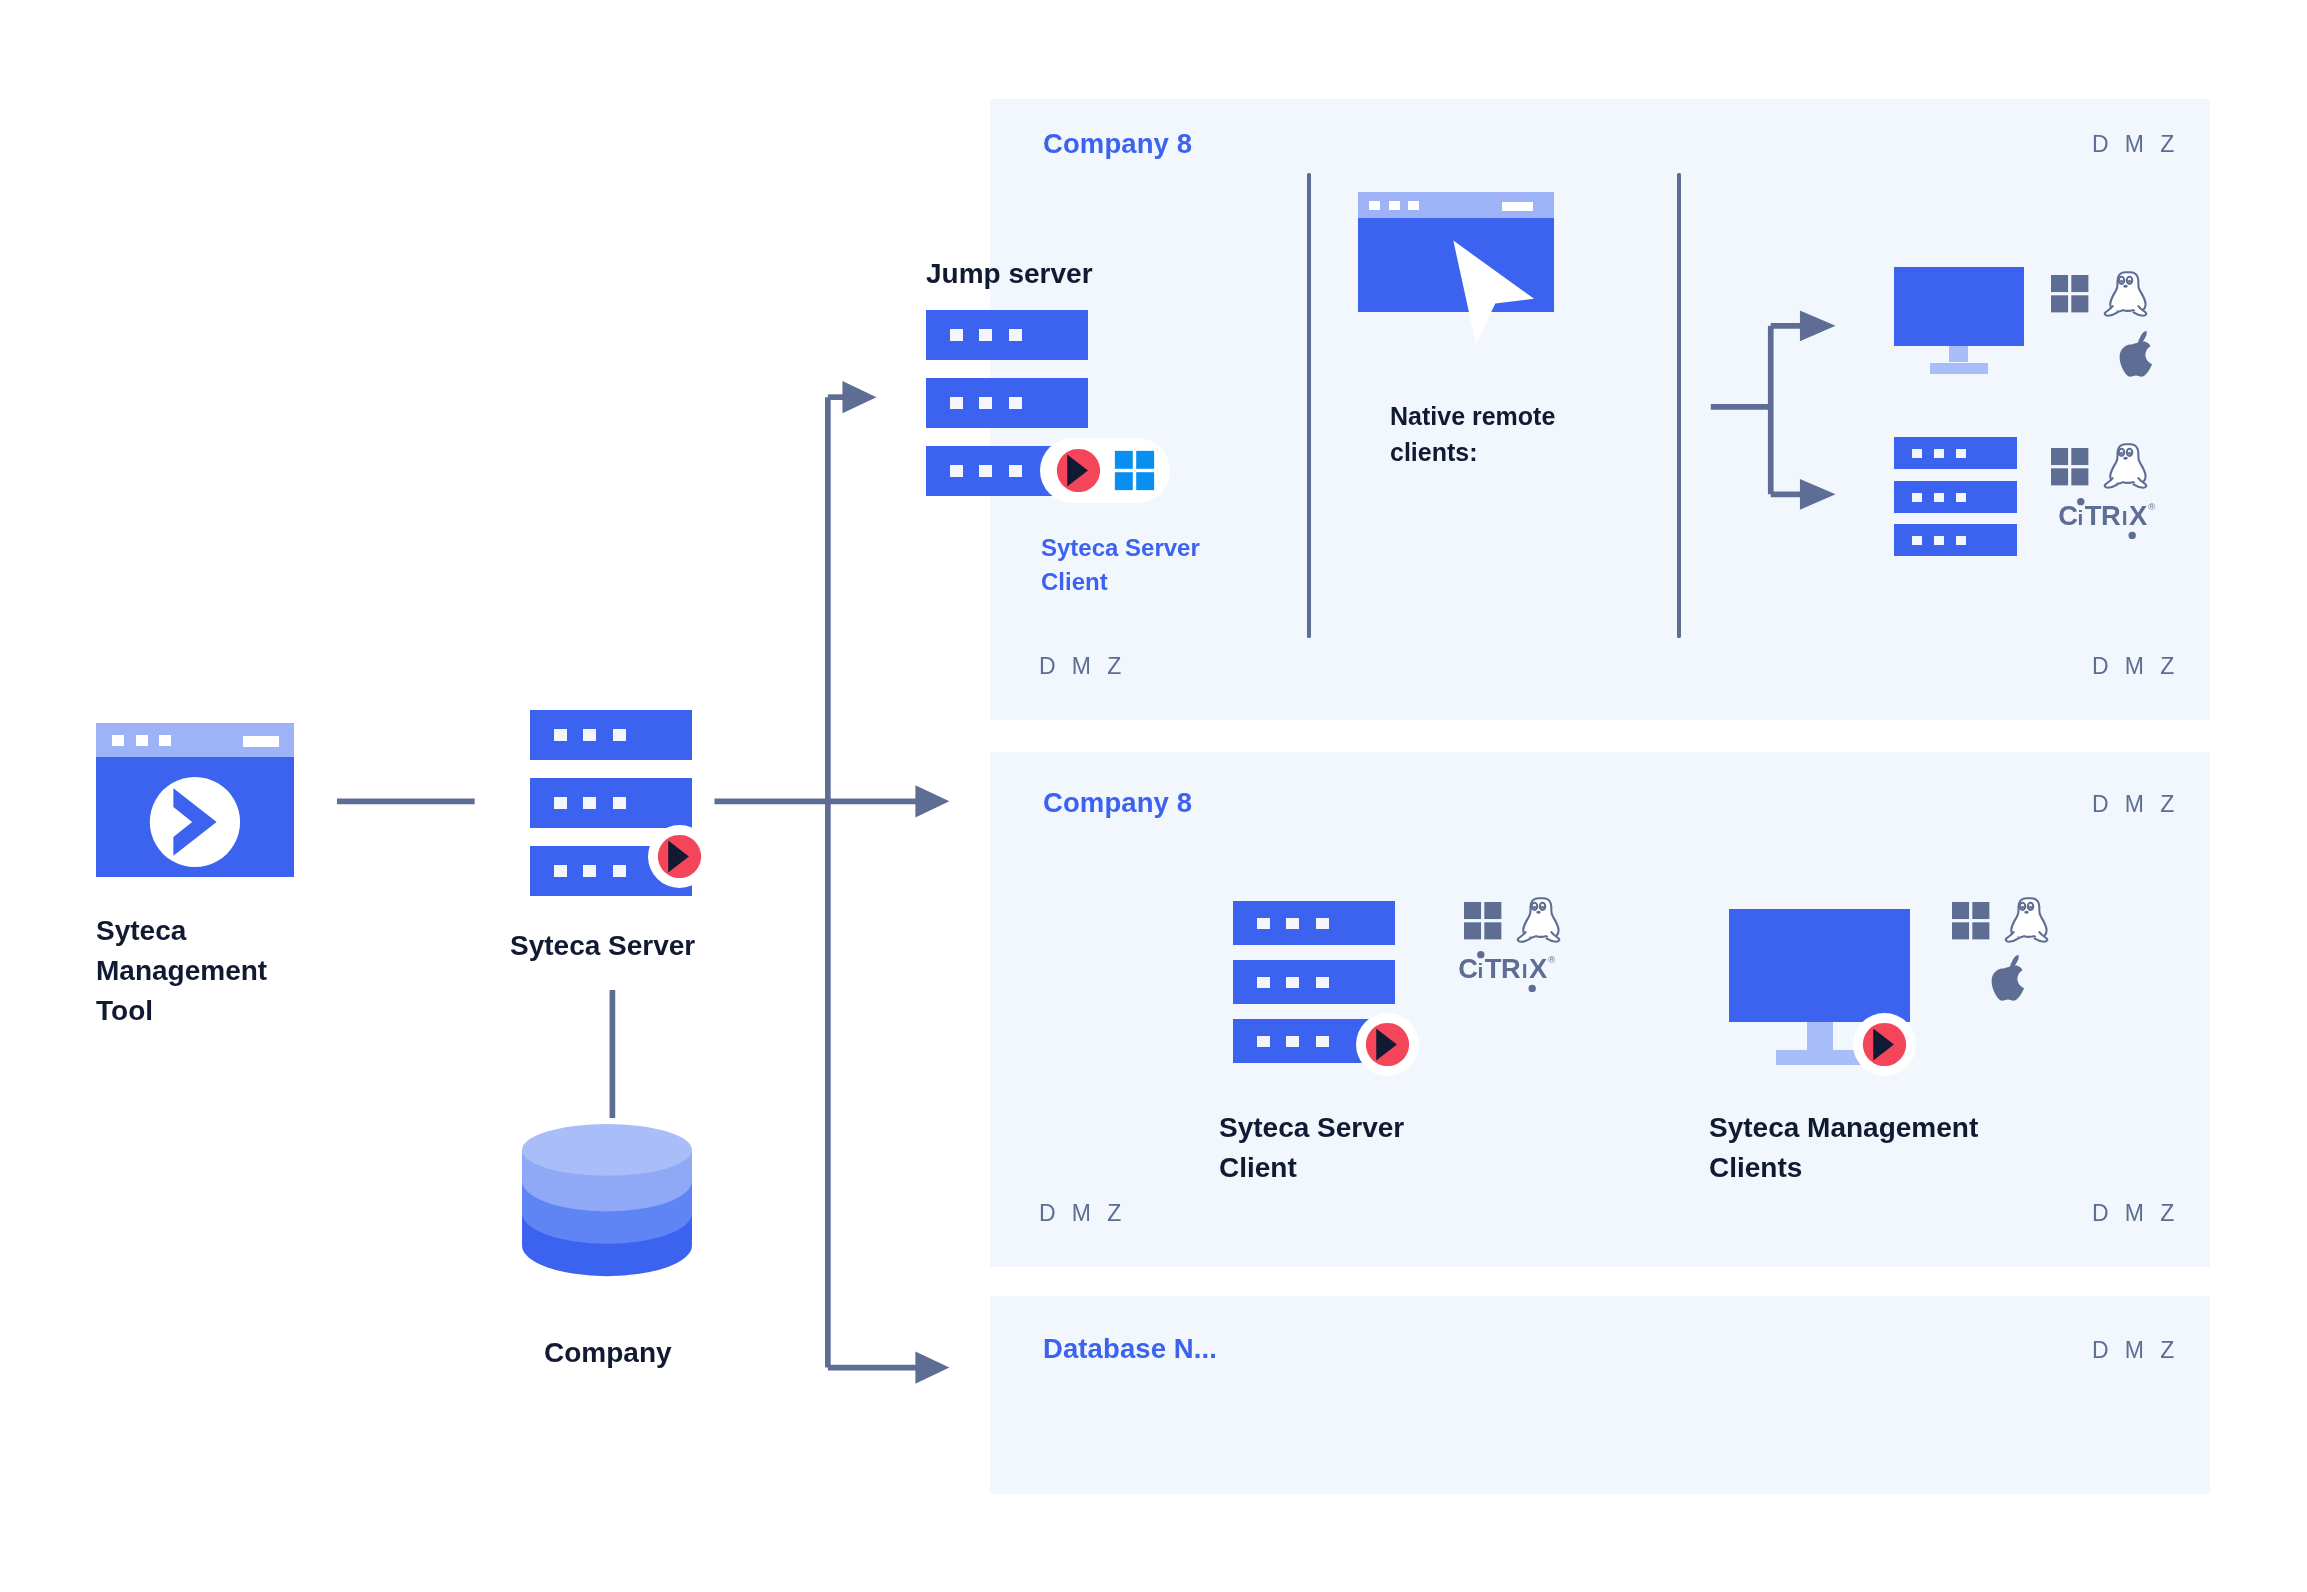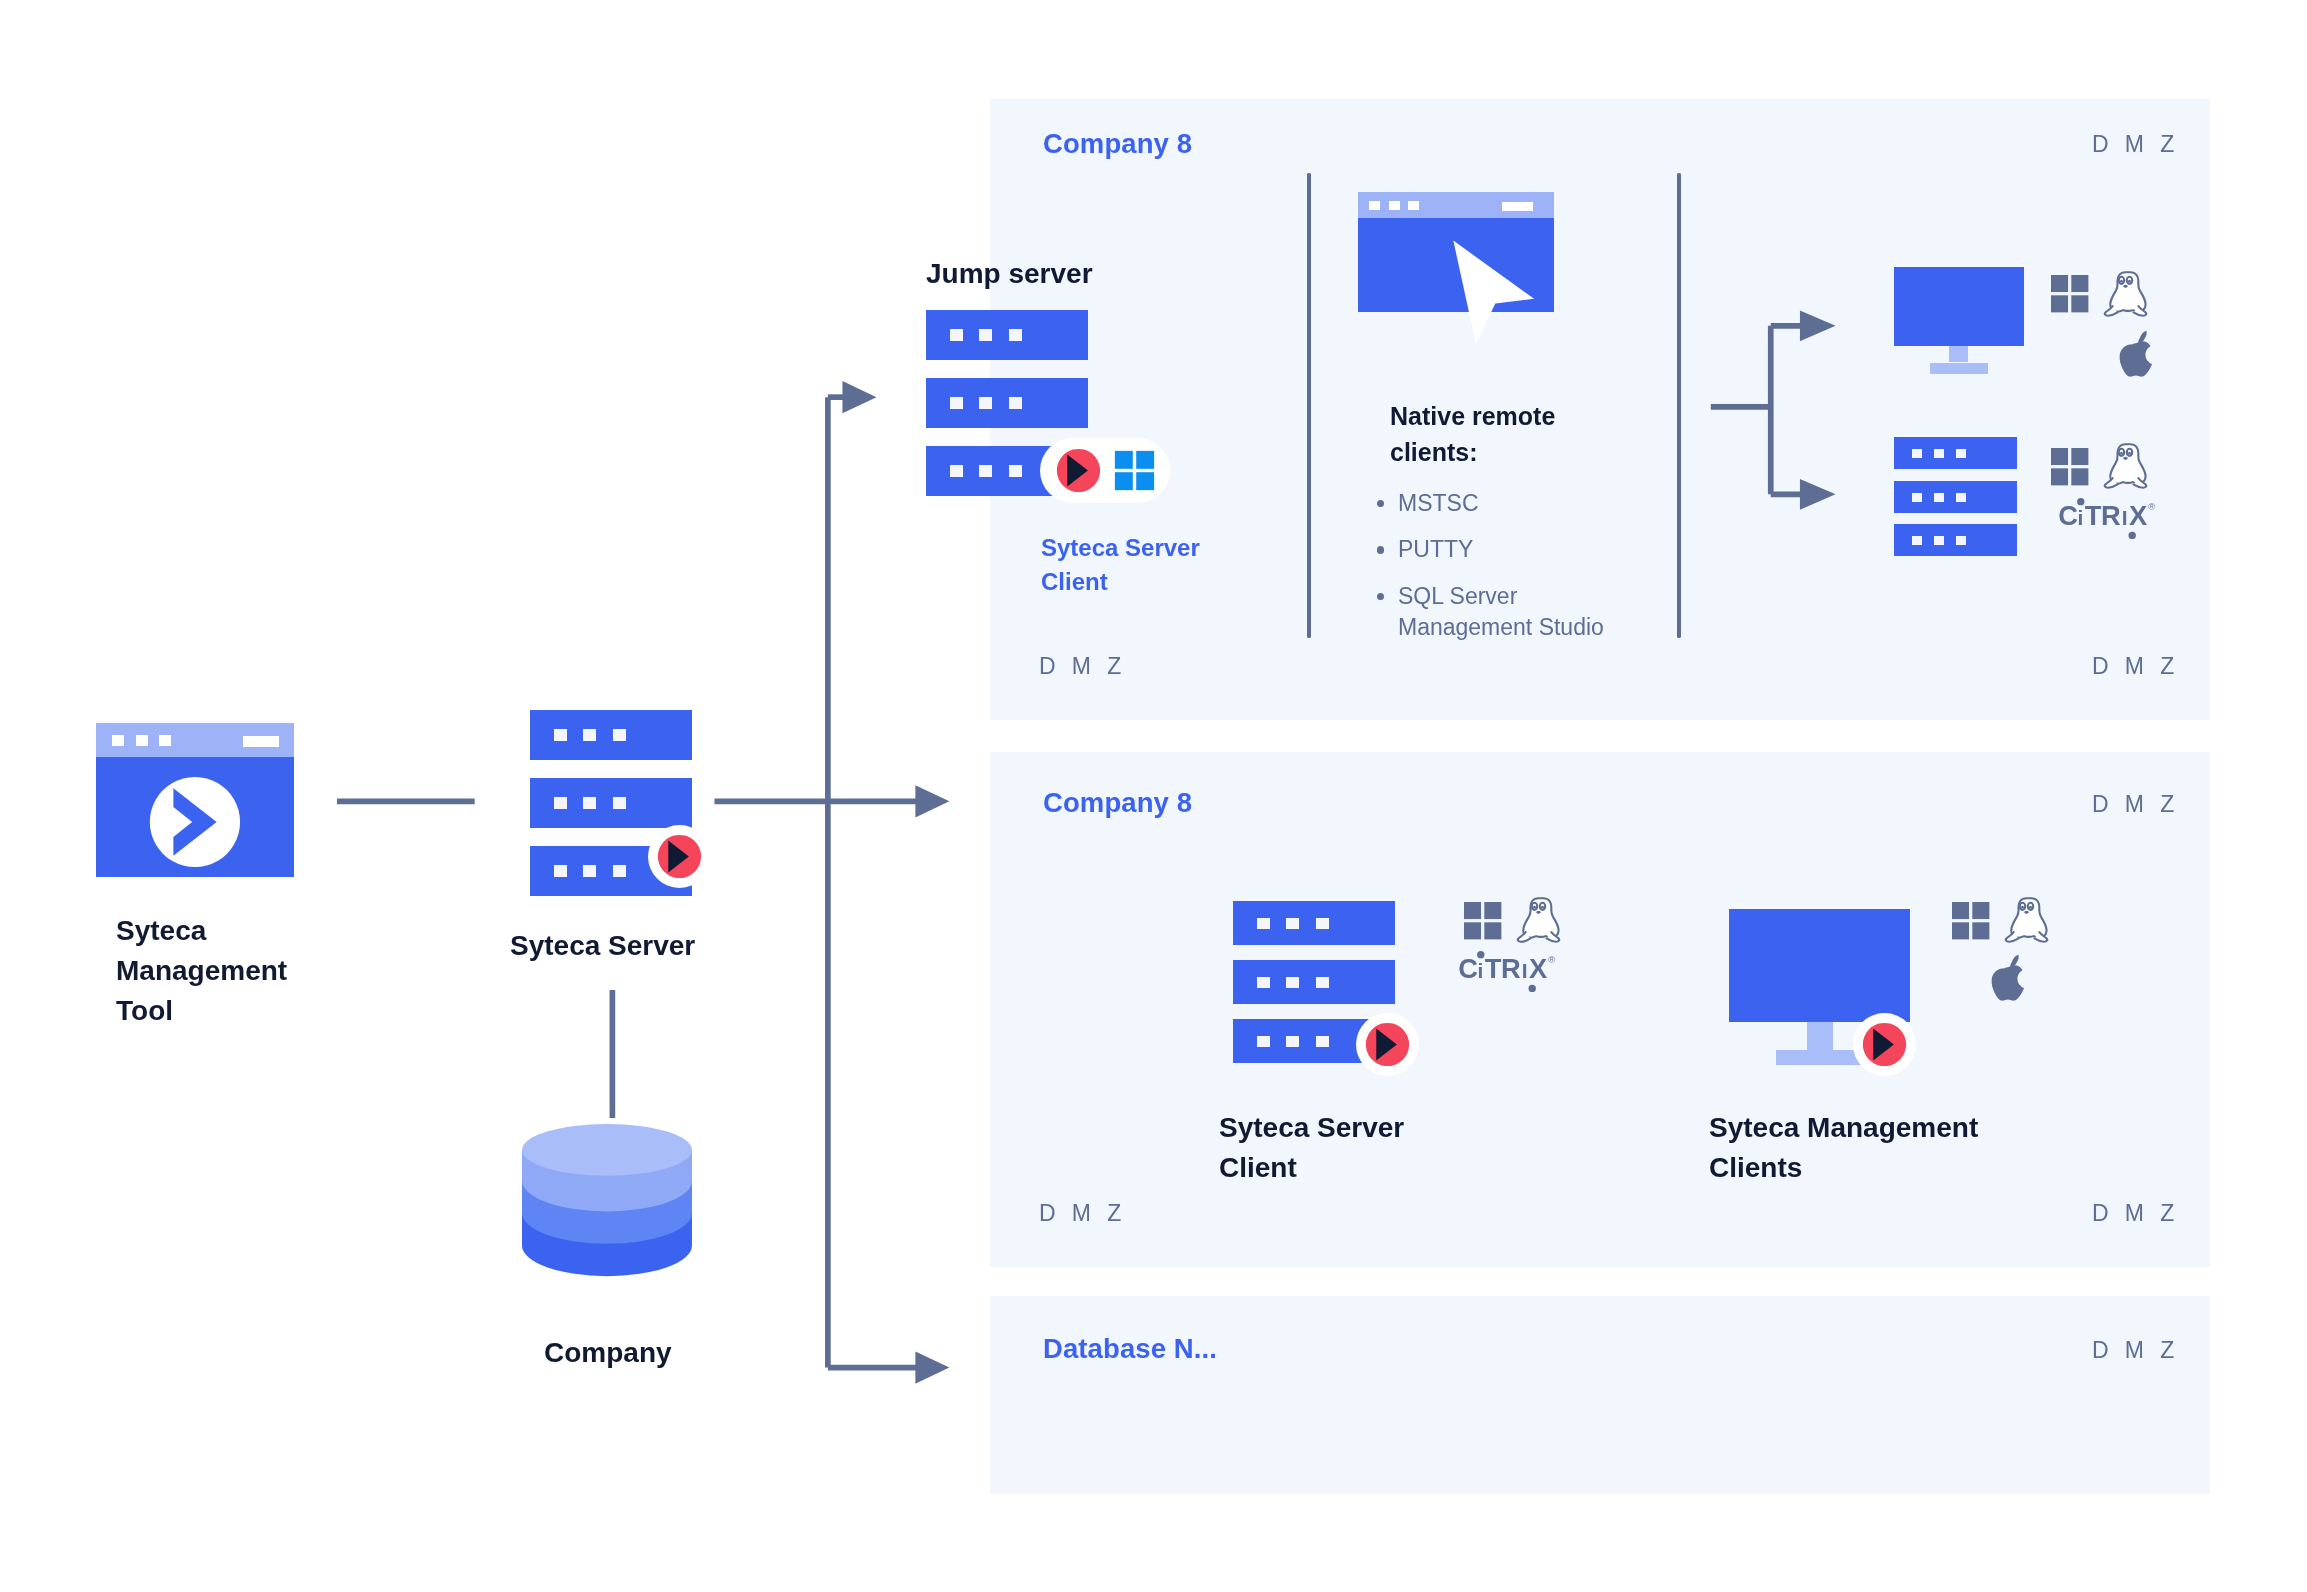--- a/index.html
+++ b/index.html
@@ -242,21 +242,21 @@
     <div class="sq" style="left:40px; top:12px; width:12px; height:11.3px;"></div>
     <div class="sq" style="left:63px; top:12px; width:12px; height:11.3px;"></div>
     <div class="pill" style="left:147px; top:13px; width:36px; height:10.5px;"></div>
     <div class="body" style="top:34px; height:120px;">
       <svg class="icon" style="left:52px; top:18px;" width="94" height="94" viewBox="0 0 100 100">
         <path d="M50 2 a48 48 0 1 1 -0.1 0 Z" fill="#ffffff"></path>
         <path d="M27 14 L73 50 L27 86 L27 66 L47 50 L27 34 Z" fill="#3b63f0"></path>
       </svg>
     </div>
   </div>
-  <div class="label-dark" style="left:96px; top:911px; width:186px;margin-left:20px;">Syteca Management Tool</div>
+  <div class="label-dark" style="left:96px; top:911px; width:186px;">Syteca Management Tool</div>
 
   <div class="server" style="left:530px; top:710px; width:162px; height:186px;">
     <div class="unit" style="top:0; width:162px; height:50px;">
       <span class="dot" style="position:absolute;left:24px;top:19.4px;width:13px;height:12px;"></span>
       <span class="dot" style="position:absolute;left:53px;top:19.4px;width:13px;height:12px;"></span>
       <span class="dot" style="position:absolute;left:83px;top:19.4px;width:13px;height:12px;"></span>
     </div>
     <div class="unit" style="top:68px; width:162px; height:50px;">
       <span class="dot" style="position:absolute;left:24px;top:19.4px;width:13px;height:12px;"></span>
       <span class="dot" style="position:absolute;left:53px;top:19.4px;width:13px;height:12px;"></span>
@@ -321,25 +321,20 @@
     <div class="sq" style="left:11.3px; top:9px; width:10.5px; height:9px;"></div>
     <div class="sq" style="left:31px; top:9px; width:10.5px; height:9px;"></div>
     <div class="sq" style="left:50px; top:9px; width:10.5px; height:9px;"></div>
     <div class="pill" style="left:144px; top:9.7px; width:31px; height:9px;"></div>
     <div class="body" style="top:26px; height:94px;"></div>
   </div>
   <svg class="icon" style="left:1450px; top:239px;" width="89" height="109" viewBox="0 0 110 135">
     <path d="M4 2 L104 74 L56 80 L32 130 Z" fill="#ffffff"></path>
   </svg>
   <div class="list-title" style="left:1370px; top:399px; width:203px;margin-left:20px;">Native remote clients:</div>
-  <ul class="bullets" style="left:1374px; top:488px;">
-    <li>MSTSC</li>
-    <li>PUTTY</li>
-    <li>SQL Server Management Studio</li>
-  </ul>
 
   <div class="monitor" style="left:1894px; top:267px; width:130px; height:105px;">
     <div class="screen" style="width:130px; height:79px;"></div>
     <div class="neck" style="left:55px; top:79px; width:19.4px; height:16px;"></div>
     <div class="foot" style="left:36px; top:96px; width:58px; height:11.3px;"></div>
   </div>
   <svg class="icon" style="left:2051px; top:275px;" width="39" height="39" viewBox="0 0 48 48">
     <rect x="0" y="0" width="21" height="21" fill="#5d6d94"></rect>
     <rect x="25" y="0" width="21" height="21" fill="#5d6d94"></rect>
     <rect x="0" y="25" width="21" height="21" fill="#5d6d94"></rect>

